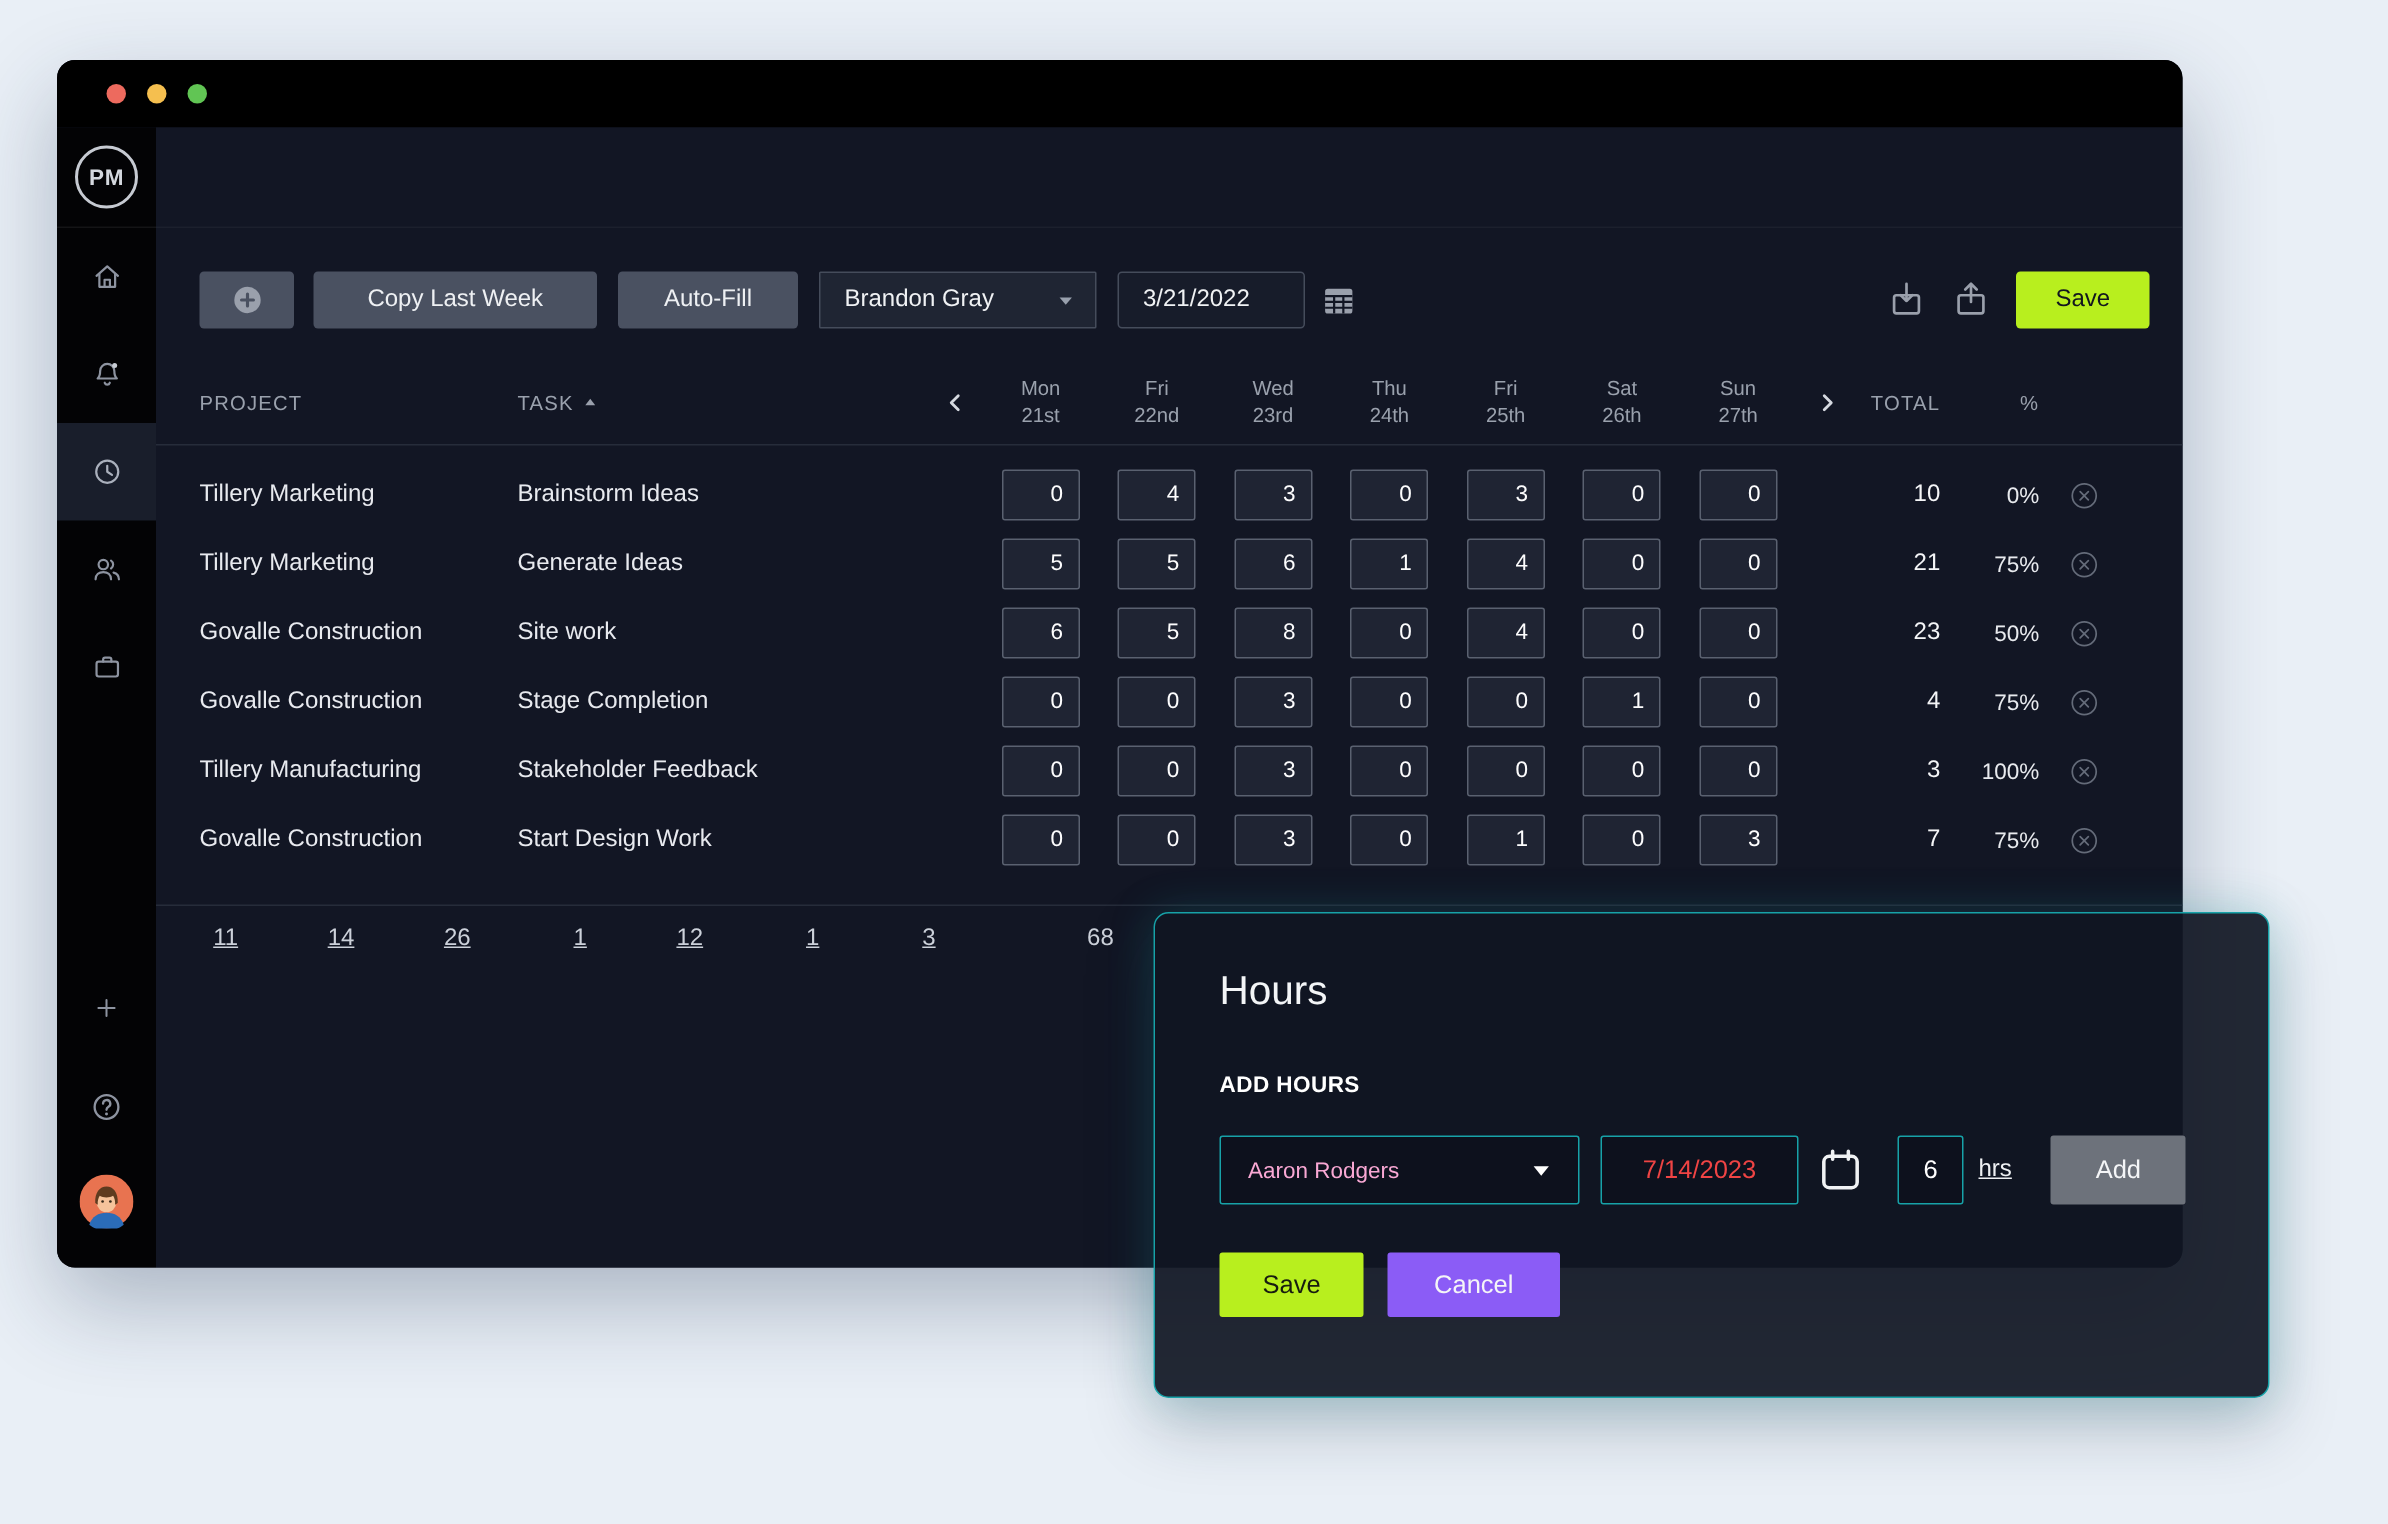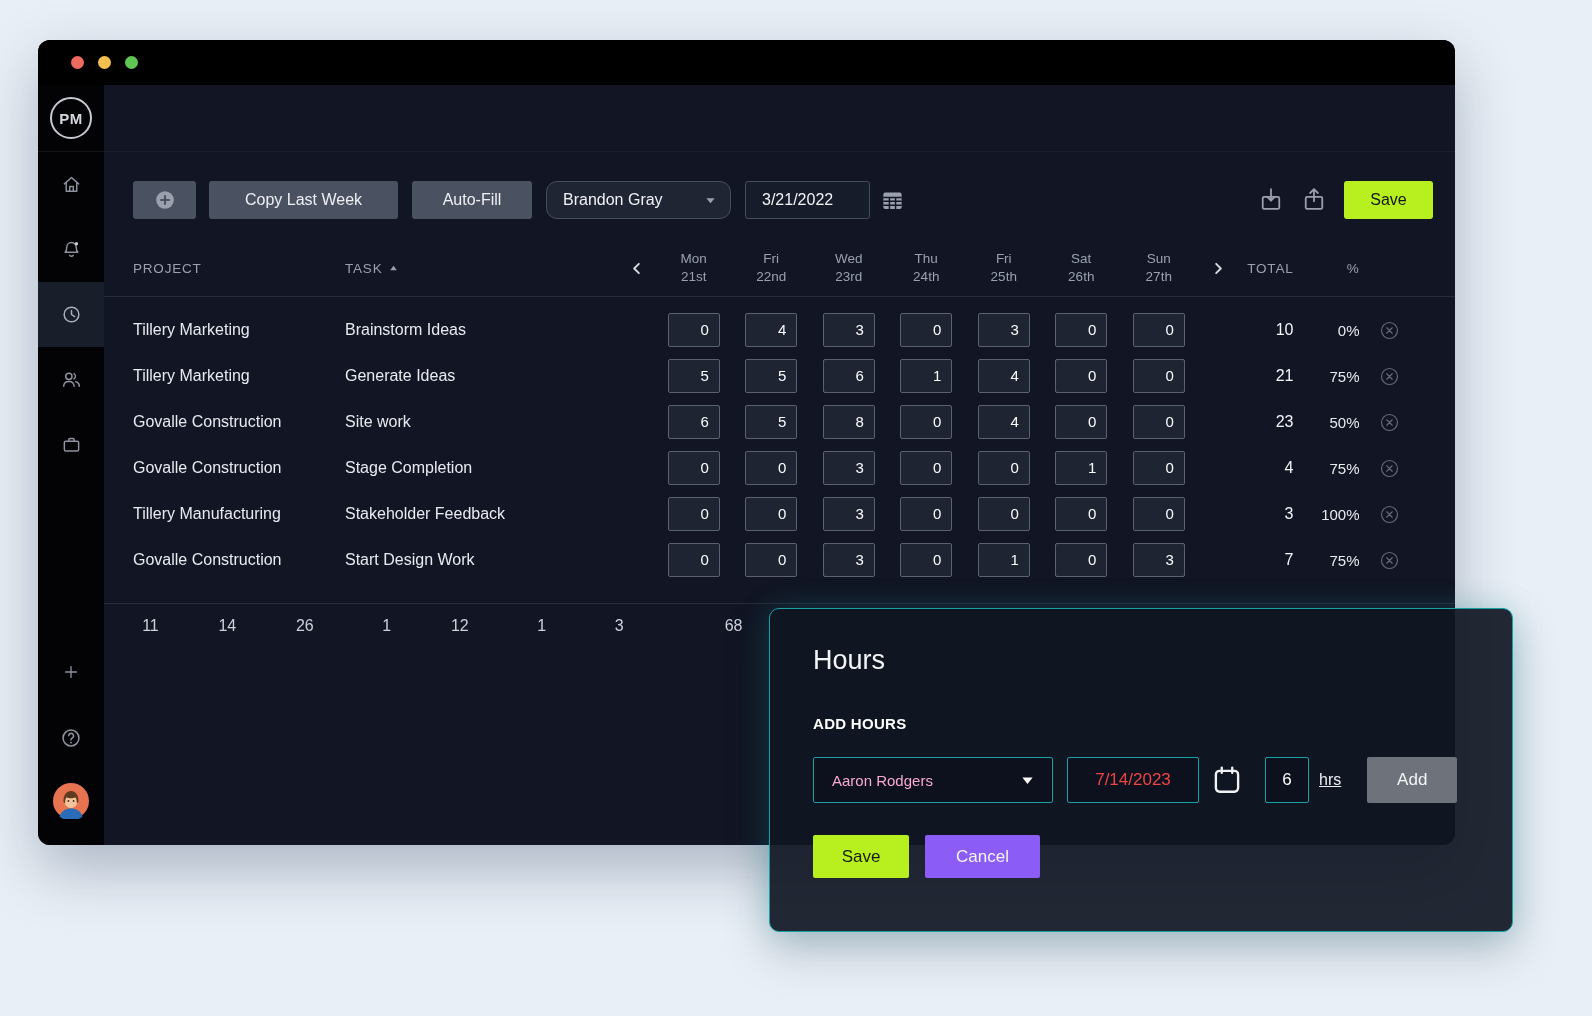--- a/index.html
+++ b/index.html
@@ -17,21 +17,21 @@
   .side-abs { position:absolute; left:0; width:66px; height:44px; display:flex; align-items:center; justify-content:center; color:#8d93a0; }
 
   .main { position:absolute; left:66px; top:45px; right:0; bottom:0; background:#121624; border-radius:0 0 12px 0; overflow:hidden; }
   .top-band { height:67px; border-bottom:1px solid rgba(255,255,255,.045); }
 
   .toolbar { position:absolute; top:96px; left:0; right:0; height:38px; display:flex; align-items:center; padding-left:29px; }
   .tbtn { height:38px; background:#4a5161; border-radius:3px; border:none; color:#eef0f3; font-size:16px; font-family:inherit; display:flex; align-items:center; justify-content:center; cursor:pointer; }
   .btn-add-row { width:63px; margin-right:13px; }
   .btn-copy { width:189px; margin-right:14px; }
   .btn-autofill { width:120px; margin-right:14px; }
-  .tselect { width:185px; height:38px; background:#1f2533; border:1px solid #454c5b; border-radius:11px; color:#f0f2f4; font-size:16px; display:flex; align-items:center; padding:0 12px 0 16px; margin-right:14px; cursor:pointer; }
+  .tselect { width:185px; height:38px; background:#1f2533; border:1px solid #454c5b; border-radius:1px; color:#f0f2f4; font-size:16px; display:flex; align-items:center; padding:0 12px 0 16px; margin-right:14px; cursor:pointer; }
   .tselect .lbl { flex:1; }
   .tdate { width:125px; height:38px; background:#171c2a; border:1px solid #454c5b; border-radius:3px; color:#f0f2f4; font-size:16px; display:flex; align-items:center; padding-left:16px; margin-right:10px; }
   .tb-right { position:absolute; right:22px; top:0; height:38px; display:flex; align-items:center; gap:17px; }
   .icon-btn { background:none; border:none; color:#9aa0ac; cursor:pointer; display:flex; padding:0; }
   .btn-save-main { width:89px; height:38px; border:none; border-radius:3px; font-size:16px; font-family:inherit; color:#12161f; cursor:pointer; }
 
   .thead { position:absolute; top:155px; left:0; right:0; height:56px; display:flex; align-items:center; color:#9aa1ad; font-size:13.5px; }
   .col-project { width:241px; padding-left:29px; }
   .col-task { width:250px; display:flex; align-items:center; gap:6px; }
   .hdr { letter-spacing:.8px; }
@@ -49,21 +49,21 @@
   .trow { display:flex; align-items:center; height:46px; color:#e8eaef; font-size:16px; }
   .hour-cell { width:52px; height:34px; background:#1f2433; border:1px solid #5a6170; border-radius:2px; display:flex; align-items:center; justify-content:flex-end; padding-right:10px; font-size:15px; color:#fdfdfe; cursor:text; }
   .col-total { width:90px; margin-left:6px; text-align:right; color:#f4f5f7; }
   .col-pct { width:66px; text-align:right; font-size:15px; color:#e8eaee; }
   .col-del { width:44px; margin-left:8px; display:flex; justify-content:center; color:#646b79; cursor:pointer; }
 
   .totals-row { position:absolute; top:519px; left:0; right:0; height:44px; display:flex; align-items:center; font-size:16px; }
   .totals-left { width:580px; display:flex; align-items:center; justify-content:space-between; padding:0 14px 0 29px; }
   .updated { color:#565d6c; }
   .totals-label { color:#c6cbd4; }
-  .slot-num { width:52px; text-align:right; padding-right:10px; color:#ccd1da; }
+  .slot-num { width:52px; text-align:right; padding-right:10px; color:#ccd1da;text-decoration:underline; }
   .totals-sum { width:90px; margin-left:6px; text-align:right; color:#ccd1da; }
 
   .modal { position:absolute; left:769px; top:608px; width:744px; height:324px; background:rgba(16,22,35,.92); border:1.5px solid #17a2a8; border-radius:10px; box-shadow:0 0 30px rgba(23,162,168,.22), 0 18px 45px rgba(20,40,60,.25); z-index:5; }
   .modal-title { position:absolute; left:43px; top:36px; font-size:27px; font-weight:400; color:#f3f5f7; }
   .modal-label { position:absolute; left:43px; top:106px; font-size:15px; font-weight:bold; color:#ffffff; letter-spacing:.3px; }
   .modal-controls { position:absolute; left:43px; top:148px; display:flex; align-items:center; }
   .m-select { width:240px; height:46px; border:1.5px solid #17a2a8; border-radius:2px; background:rgba(8,12,20,.35); color:#f9a8d4; font-size:15px; display:flex; align-items:center; padding:0 16px 0 18px; cursor:pointer; }
   .m-select .lbl { flex:1; }
   .m-date { width:132px; height:46px; border:1.5px solid #17a2a8; border-radius:2px; background:rgba(8,12,20,.35); color:#ef4444; font-size:17px; display:flex; align-items:center; justify-content:center; margin-left:14px; }
   .m-cal { margin-left:12px; color:#f0f2f4; background:none; border:none; cursor:pointer; display:flex; }

